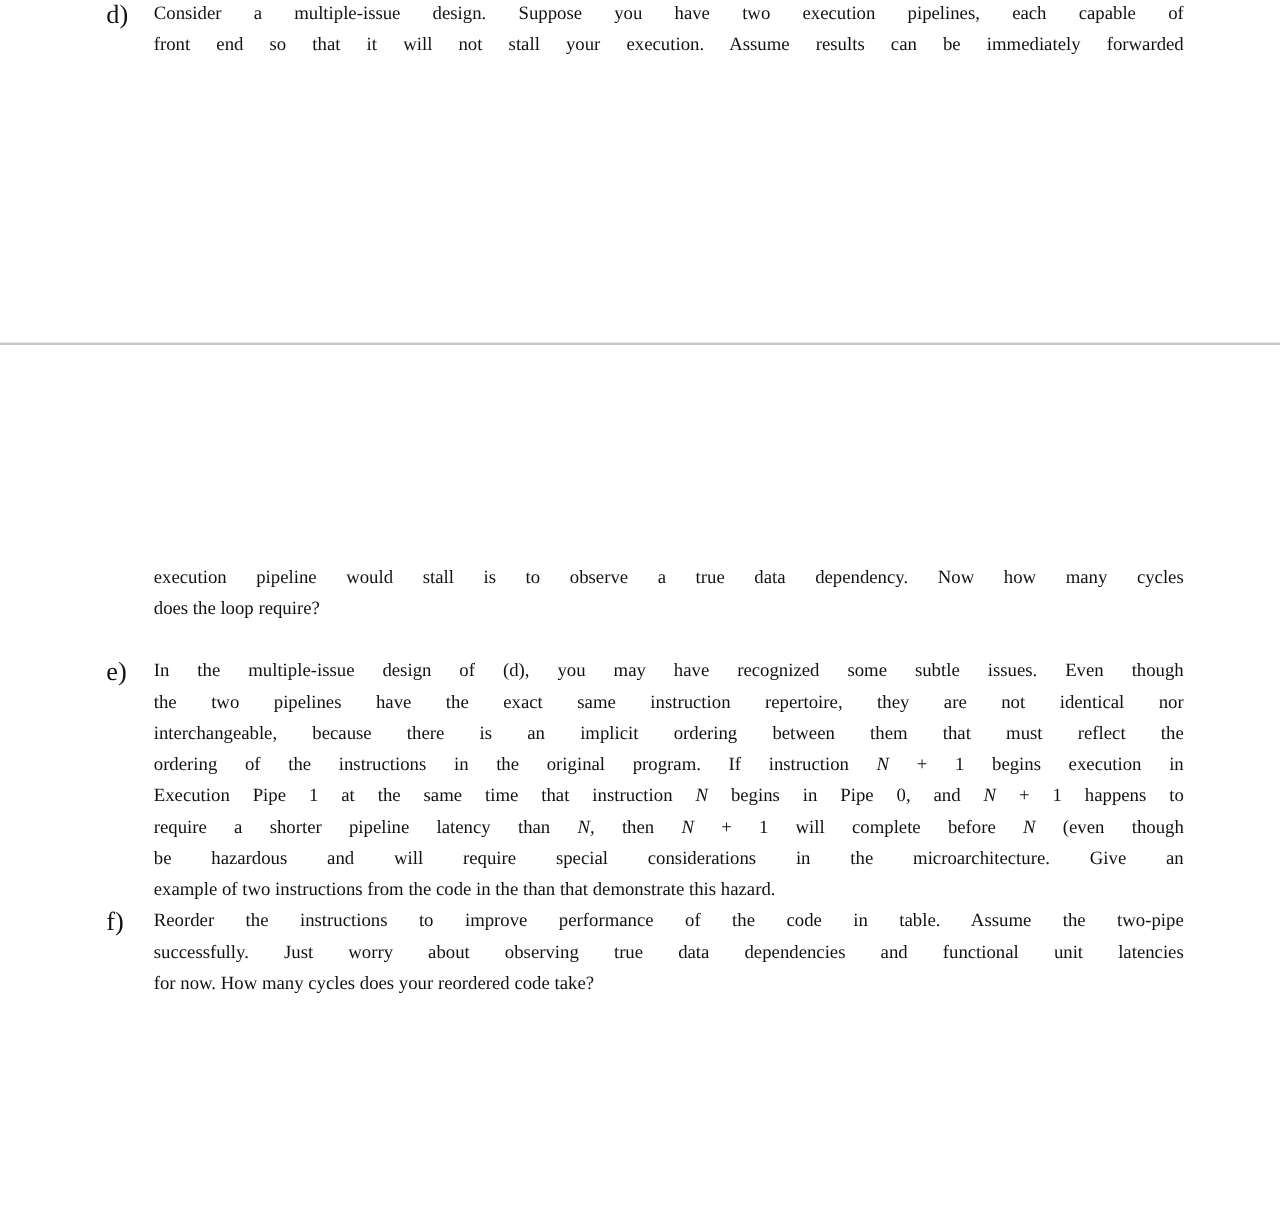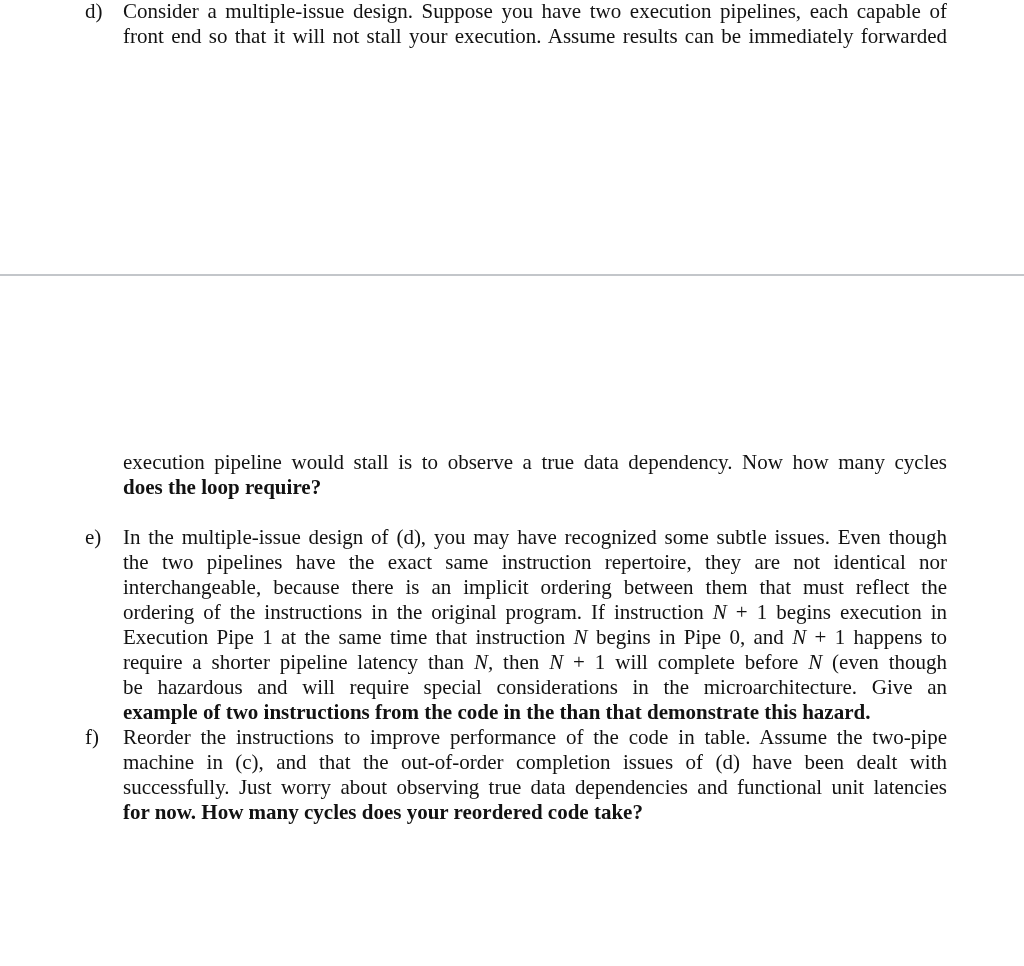--- a/index.html
+++ b/index.html
@@ -31,32 +31,31 @@
   .para-label {
     position: absolute;
     left: 0;
     top: 0;
     width: 34px;
     font-size: 21px;
     line-height: 25px;
     text-align: left;
   }
   .line {
-    font-size: 21px;
+    font-size: 15px;
     line-height: 25px;
     height: 25px;
     overflow: hidden;
     text-align: justify;
     text-align-last: justify;
     white-space: normal;
   }
   .line-last {
     text-align: left;
     text-align-last: left;
-    font-weight: bold;
   }
   .italic { font-style: italic; }
   .separator {
     position: absolute;
     left: 0;
     top: 274px;
     width: 1024px;
     height: 2px;
     background: #c3c6ca;
   }
@@ -93,19 +92,18 @@
           <div class="line"><span>Execution Pipe 1 at the same time that instruction </span><span class="italic">N</span><span> begins in Pipe 0, and </span><span class="italic">N</span><span> + 1 happens to</span></div>
           <div class="line"><span>require a shorter pipeline latency than </span><span class="italic">N,</span><span> then </span><span class="italic">N</span><span> + 1 will complete before </span><span class="italic">N</span><span> (even though</span></div>
           <div class="line"><span>be hazardous and will require special considerations in the microarchitecture. Give an</span></div>
           <div class="line line-last"><span>example of two instructions from the code in the than that demonstrate this hazard.</span></div>
         </div>
       </div>
       <div class="para">
         <span class="para-label">f)</span>
         <div>
           <div class="line"><span>Reorder the instructions to improve performance of the code in table. Assume the two-pipe</span></div>
-          <div class="line"><span>machine in (c), and that the out-of-order completion issues of (d) have been dealt with</span></div>
           <div class="line"><span>successfully. Just worry about observing true data dependencies and functional unit latencies</span></div>
           <div class="line line-last"><span>for now. How many cycles does your reordered code take?</span></div>
         </div>
       </div>
     </section>
 </div>
 
 </body></html>

